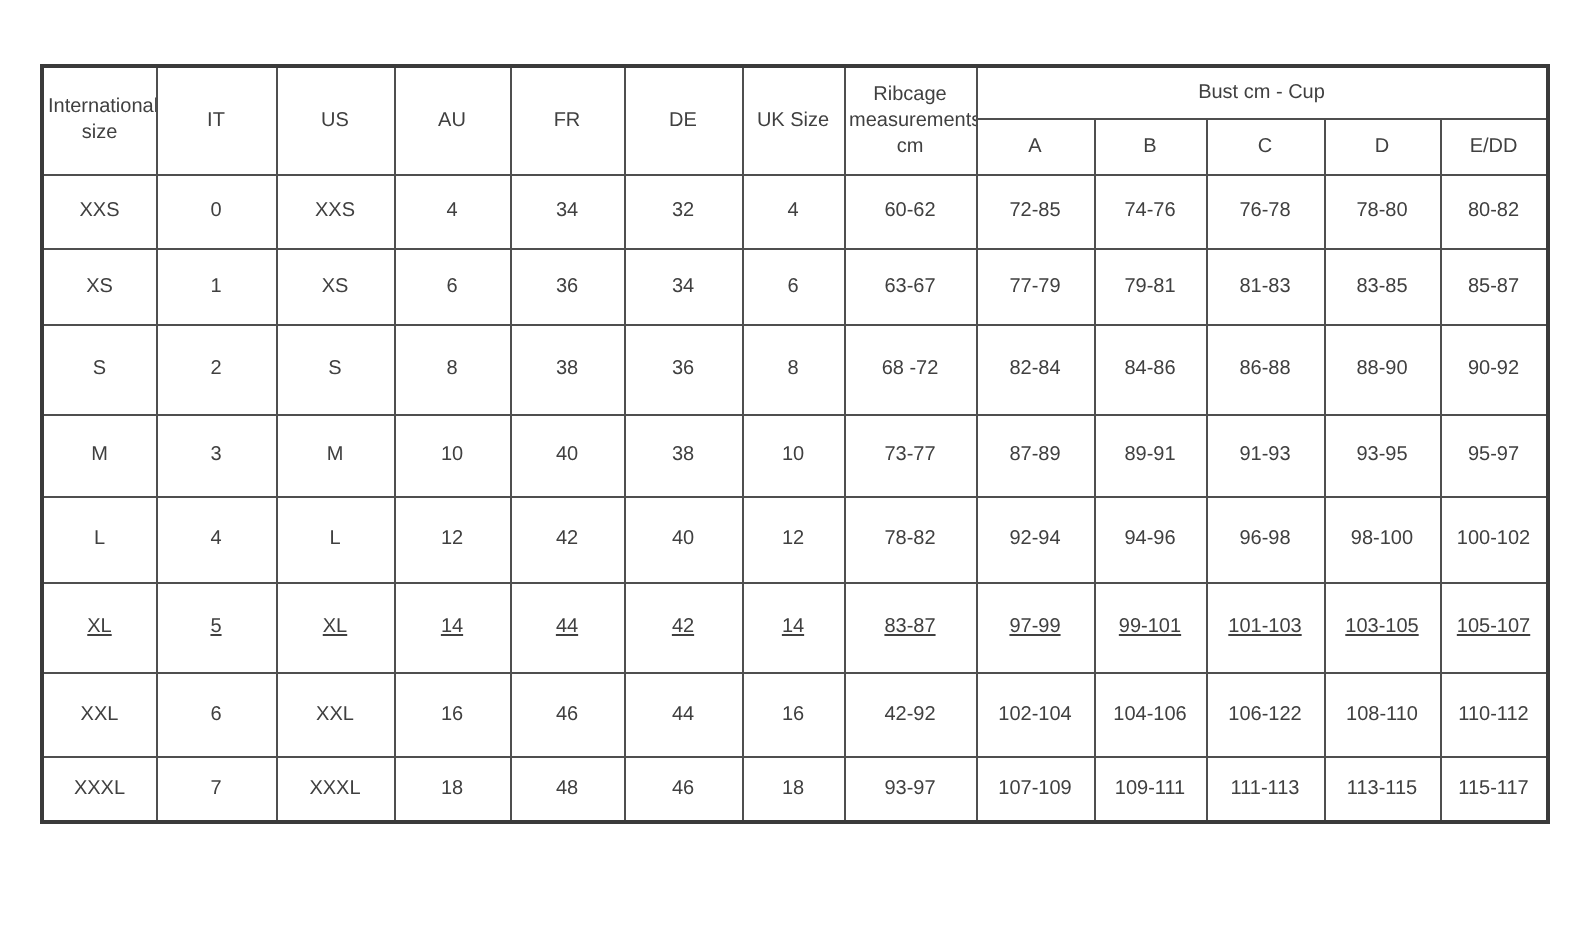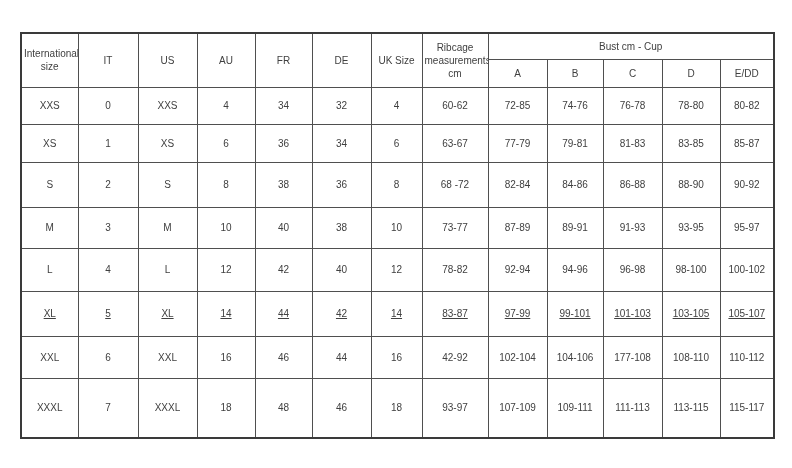--- a/index.html
+++ b/index.html
@@ -38,21 +38,21 @@
   }
   tr.head-1 { height: 26px; }
   tr.head-2 { height: 28px; }
   tr.r0 { height: 37px; }
   tr.r1 { height: 38px; margin-top: 25px; }
   tr.r2 { height: 45px; }
   tr.r3 { height: 41px; }
   tr.r4 { height: 43px; }
   tr.r5 { height: 45px; text-decoration: underline; }
   tr.r6 { height: 42px; margin-top: 12px; }
-  tr.r7 { height: 60px; }
+  tr.r7 { height: 33px; }
 </style>
 </head>
 <body>
 
 <div class="canvas">
   <table class="size-chart">
     <colgroup>
       <col style="width:57px">
         <col style="width:60px">
         <col style="width:59px">
@@ -182,21 +182,21 @@
         <td>XXL</td>
         <td>6</td>
         <td>XXL</td>
         <td>16</td>
         <td>46</td>
         <td>44</td>
         <td>16</td>
         <td>42-92</td>
         <td>102-104</td>
         <td>104-106</td>
-        <td>177-108</td>
+        <td>106-122</td>
         <td>108-110</td>
         <td>110-112</td>
       </tr>
       <tr class="r7">
         <td>XXXL</td>
         <td>7</td>
         <td>XXXL</td>
         <td>18</td>
         <td>48</td>
         <td>46</td>

